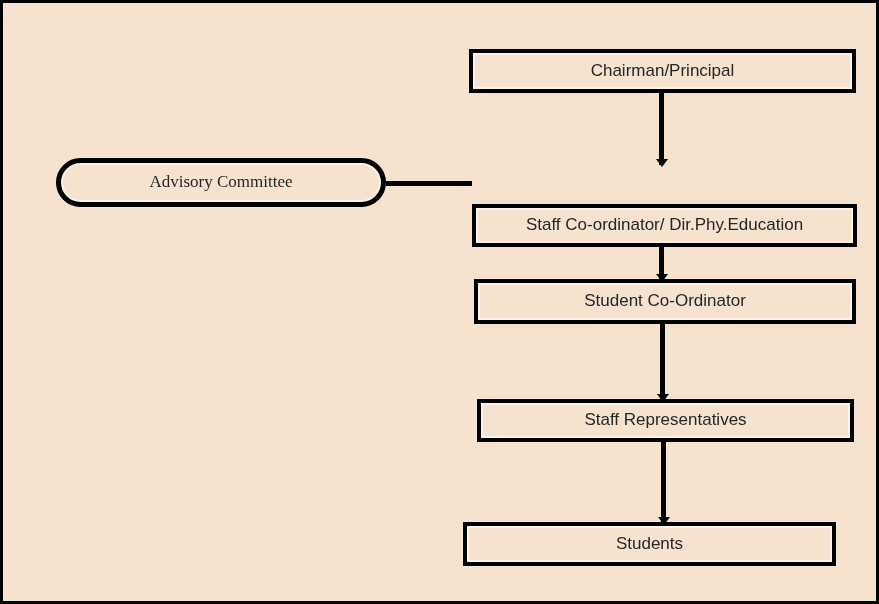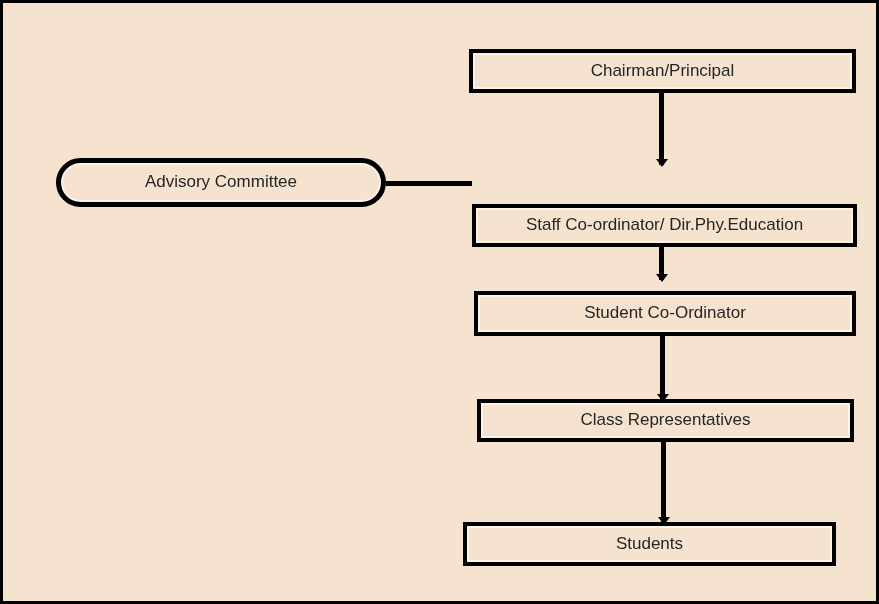--- a/index.html
+++ b/index.html
@@ -28,24 +28,25 @@
     align-items: center;
     justify-content: center;
     font-size: 17px;
     color: #262626;
     text-align: center;
     line-height: 1.1;
   }
   .node.rounded {
     border-width: 5px;
     border-radius: 26px;
+    font-family: Liberation Serif, serif;
   }
   #node-chairman   { left: 466px; top: 46px;  width: 387px; height: 44px; }
   #node-staff      { left: 469px; top: 161px; width: 385px; height: 43px; margin-top: 40px; }
-  #node-student    { left: 471px; top: 276px; width: 382px; height: 45px; margin-top: 12px; }
+  #node-student    { left: 471px; top: 276px; width: 382px; height: 45px; }
   #node-class      { left: 474px; top: 396px; width: 377px; height: 43px; }
   #node-students   { left: 460px; top: 519px; width: 373px; height: 44px; }
   #node-advisory   { left: 53px;  top: 155px; width: 330px; height: 49px; }
 
   .edge {
     position: absolute;
     background: #000000;
   }
   #edge-chairman-staff  { left: 656px; top: 90px;  width: 5px; height: 72px; }
   #edge-staff-student   { left: 656px; top: 204px; width: 5px; height: 73px; }
@@ -81,19 +82,19 @@
   <div class="arrowhead" id="arrow-staff-student"></div>
   <div class="arrowhead" id="arrow-student-class"></div>
   <div class="arrowhead" id="arrow-class-students"></div>
 
   <div class="node" id="node-chairman">Chairman/Principal</div>
 
   <div class="node" id="node-staff">Staff Co-ordinator/ Dir.Phy.Education</div>
 
   <div class="node" id="node-student">Student Co-Ordinator</div>
 
-  <div class="node" id="node-class">Class Representatives</div>
+  <div class="node" id="node-class">Staff Representatives</div>
 
   <div class="node" id="node-students">Students</div>
 
   <div class="node rounded" id="node-advisory">Advisory Committee</div>
 
 </div>
 
 </body></html>

